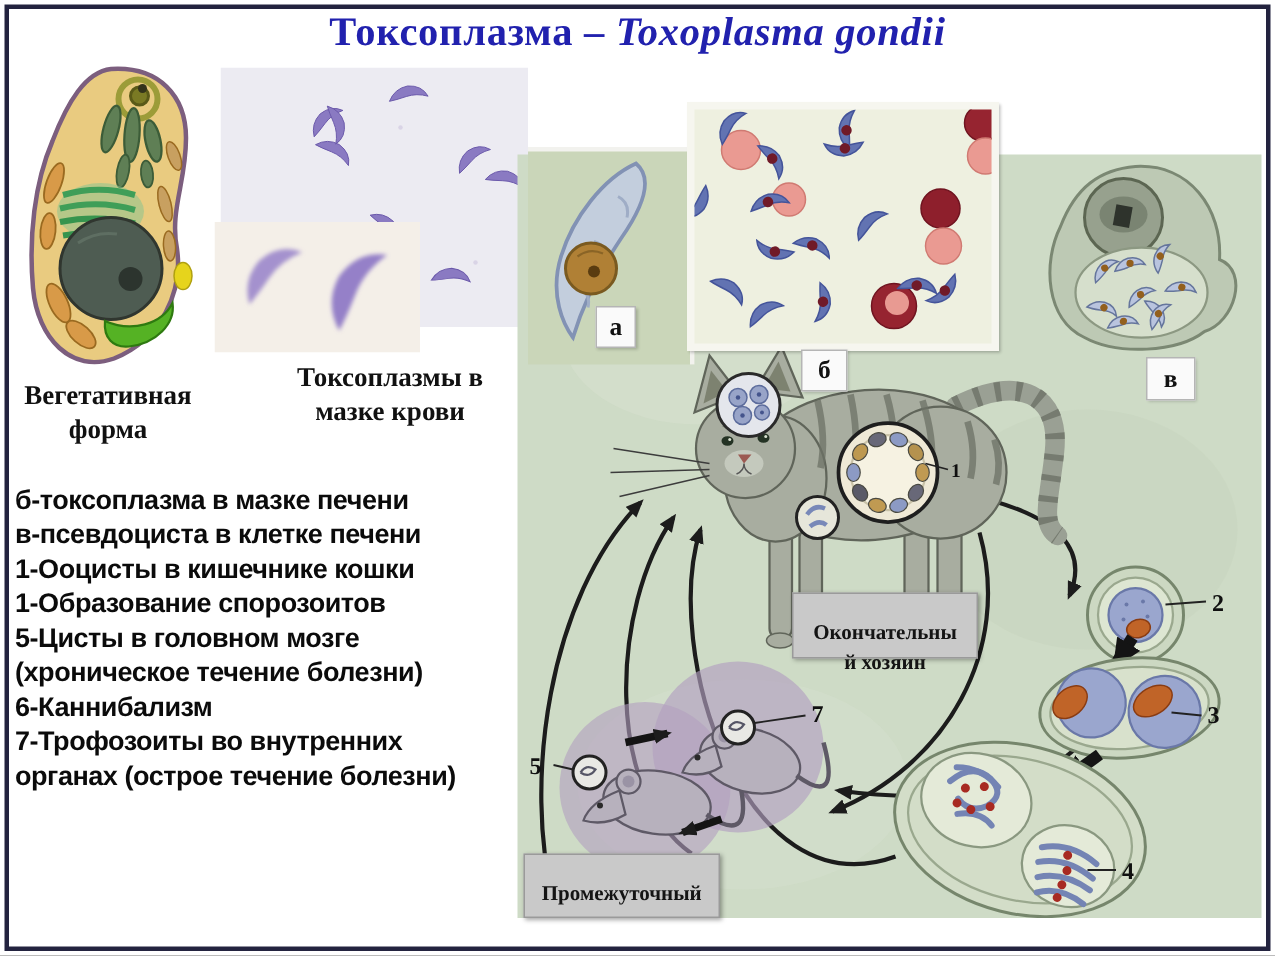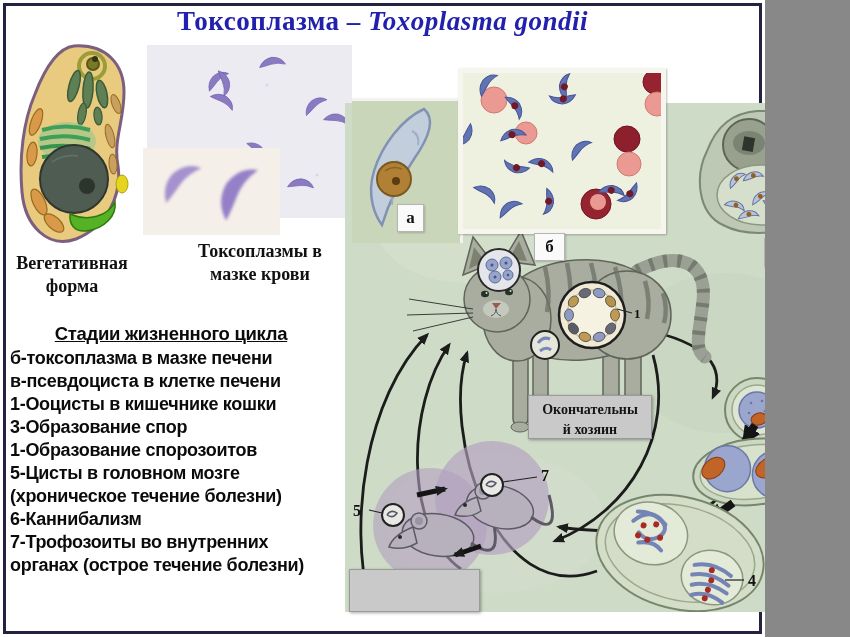--- a/index.html
+++ b/index.html
@@ -1,16 +1,16 @@
 <!DOCTYPE html>
 <html><head>
 <meta charset="utf-8">
 <style>
   html,body{margin:0;padding:0;background:#888;}
-  .slide{position:relative;width:765px;height:637px;background:#ffffff;overflow:hidden;
+  .slide{position:relative;width:850px;height:637px;background:#ffffff;overflow:hidden;
          font-family:"Liberation Serif",serif;}
   .frame{position:absolute;left:3px;top:3px;right:3px;bottom:3px;border:3px solid #23233f;pointer-events:none;}
   .title-bar{position:absolute;left:0;top:6px;width:100%;text-align:center;
              font-weight:bold;font-size:27px;color:#2121ae;letter-spacing:.5px;}
   .title-bar .lat{font-style:italic;}
   .abs{position:absolute;}
   .caption{font-weight:bold;font-size:18px;color:#111;text-align:center;line-height:1.25;}
   .stages{position:absolute;left:10px;top:322px;width:322px;
           font-family:"Liberation Sans",sans-serif;font-weight:bold;font-size:18px;
           line-height:23px;color:#0b0b0b;letter-spacing:-0.3px;}
@@ -20,21 +20,21 @@
   .a-image{position:absolute;left:352px;top:98px;width:108px;height:142px;background:#cad6b9;
            border-top:3px solid #f2f2ee;border-right:3px solid #f2f2ee;}
   .b-image{position:absolute;left:458px;top:68px;width:208px;height:166px;background:#f6f6ef;
            padding:5px;box-sizing:border-box;box-shadow:1px 1px 2px rgba(0,0,0,.25);}
   .b-inner{width:100%;height:100%;background:#eef0e0;}
   .letter-box{position:absolute;background:#fafafa;border:1px solid #b5b5b5;
               display:flex;align-items:center;justify-content:center;
               font-weight:bold;font-size:17px;color:#111;box-shadow:1px 1px 2px rgba(0,0,0,.2);}
   .host-box{position:absolute;background:#c9c9c9;border:1px solid #9a9a9a;
             box-shadow:1px 1px 3px rgba(0,0,0,.35);text-align:center;
-            font-weight:bold;font-size:14px;color:#141414;line-height:1.4;padding-top:4px;box-sizing:border-box;}
+            font-weight:bold;font-size:14px;color:#141414;line-height:1.4;padding-top:17px;box-sizing:border-box;}
   .num{font-family:"Liberation Serif",serif;font-weight:bold;font-size:16px;fill:#101010;}
   .num-sm{font-family:"Liberation Serif",serif;font-weight:bold;font-size:13px;fill:#101010;}
 </style>
 </head>
 <body>
 
 <div class="slide">
   <div class="frame"></div>
 
   <div class="title-bar">
@@ -106,25 +106,23 @@
       <rect width="137" height="87" fill="#f4efe8"></rect>
       <g filter="url(#bl)">
         <use href="#cr2" fill="#9b87cb" opacity="0.9" transform="translate(14,32) rotate(-22) scale(1.9)"></use>
         <use href="#cr2" fill="#8f7ac6" opacity="0.95" transform="translate(66,48) rotate(-35) scale(2.3)"></use>
       </g>
     </svg>
   </div>
   <div class="abs caption" style="left:175px;top:240px;width:170px;">Токсоплазмы в мазке крови</div>
 
   <div class="stages">
-    <div class="stages-heading">Стадии жизненного цикла</div>
     <div>б-токсоплазма в мазке печени</div>
     <div>в-псевдоциста в клетке печени</div>
     <div>1-Ооцисты в кишечнике кошки</div>
-    <div>3-Образование спор</div>
     <div>1-Образование спорозоитов</div>
     <div>5-Цисты в головном мозге (хроническое течение болезни)</div>
     <div>6-Каннибализм</div>
     <div>7-Трофозоиты во внутренних органах (острое течение болезни)</div>
   </div>
 
   <div class="panel">
     <svg width="496" height="509" viewBox="0 0 496 509">
       <defs>
         <path id="cr3" d="M0,10 Q1,3 7,0 Q14,-3 19,2 Q13,2 8,6 Q3,9 0,10 Z"></path>
@@ -463,14 +461,15 @@
   </div>
   <div class="letter-box" style="left:764px;top:238px;width:31px;height:27px;">
     <span>в</span>
   </div>
 
   <div class="host-box" style="left:528px;top:395px;width:124px;height:44px;">
     <div>Окончательны</div>
     <div>й хозяин</div>
   </div>
   <div class="host-box" style="left:349px;top:569px;width:131px;height:43px;">
+    <div>Промежуточный</div>
   </div>
 </div>
 
 </body></html>

